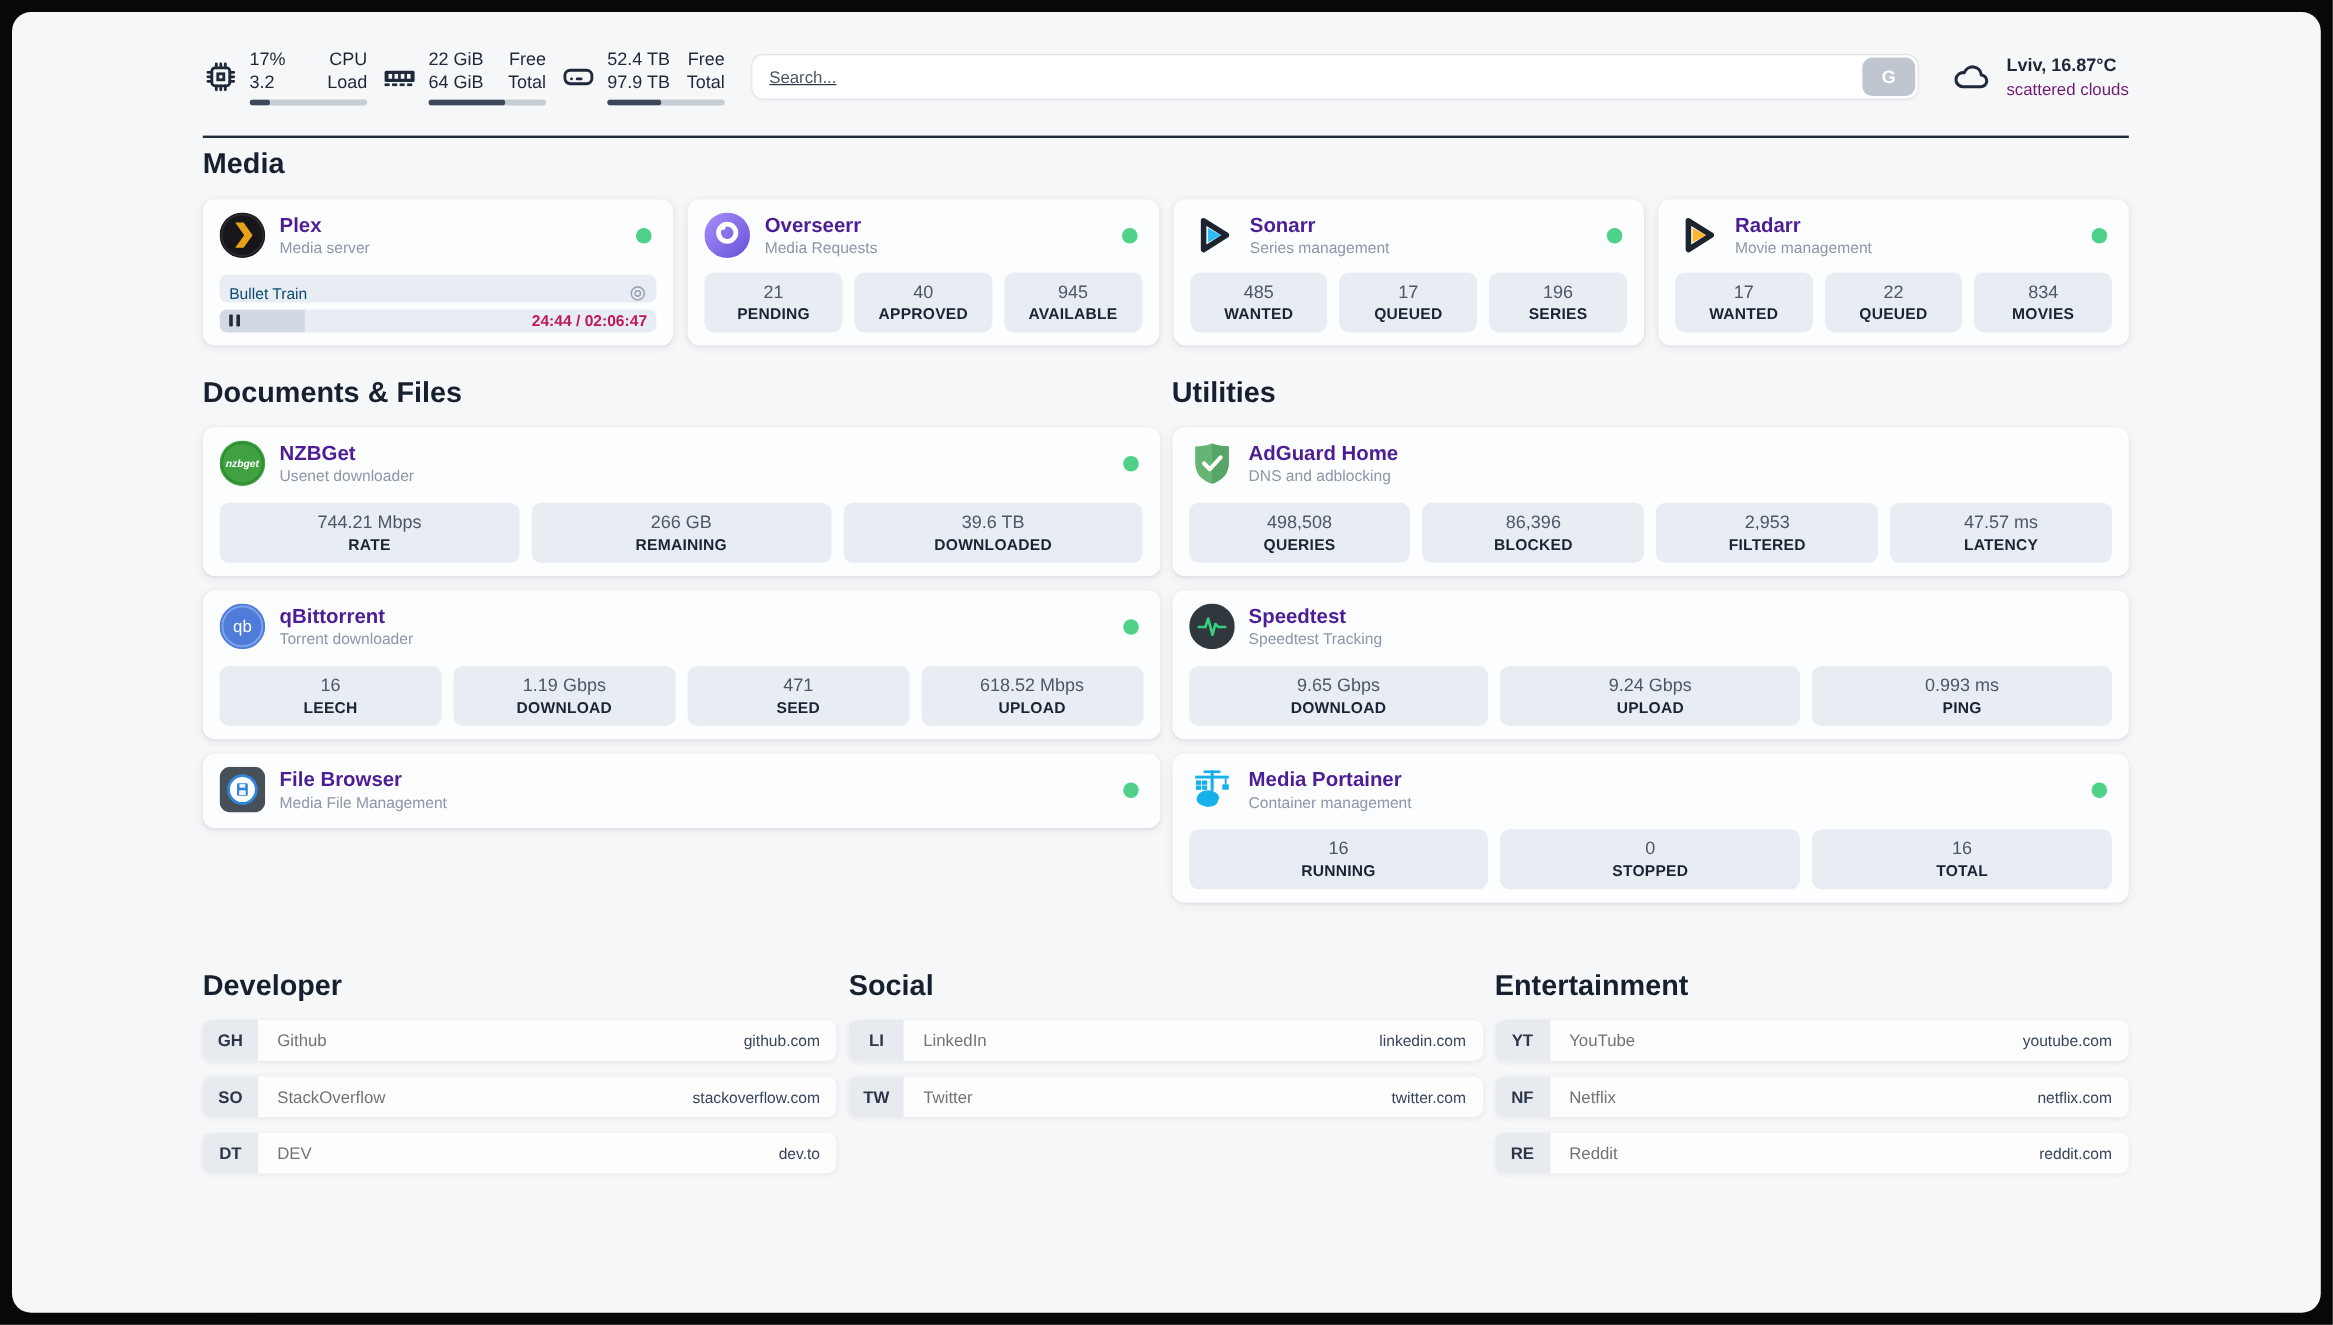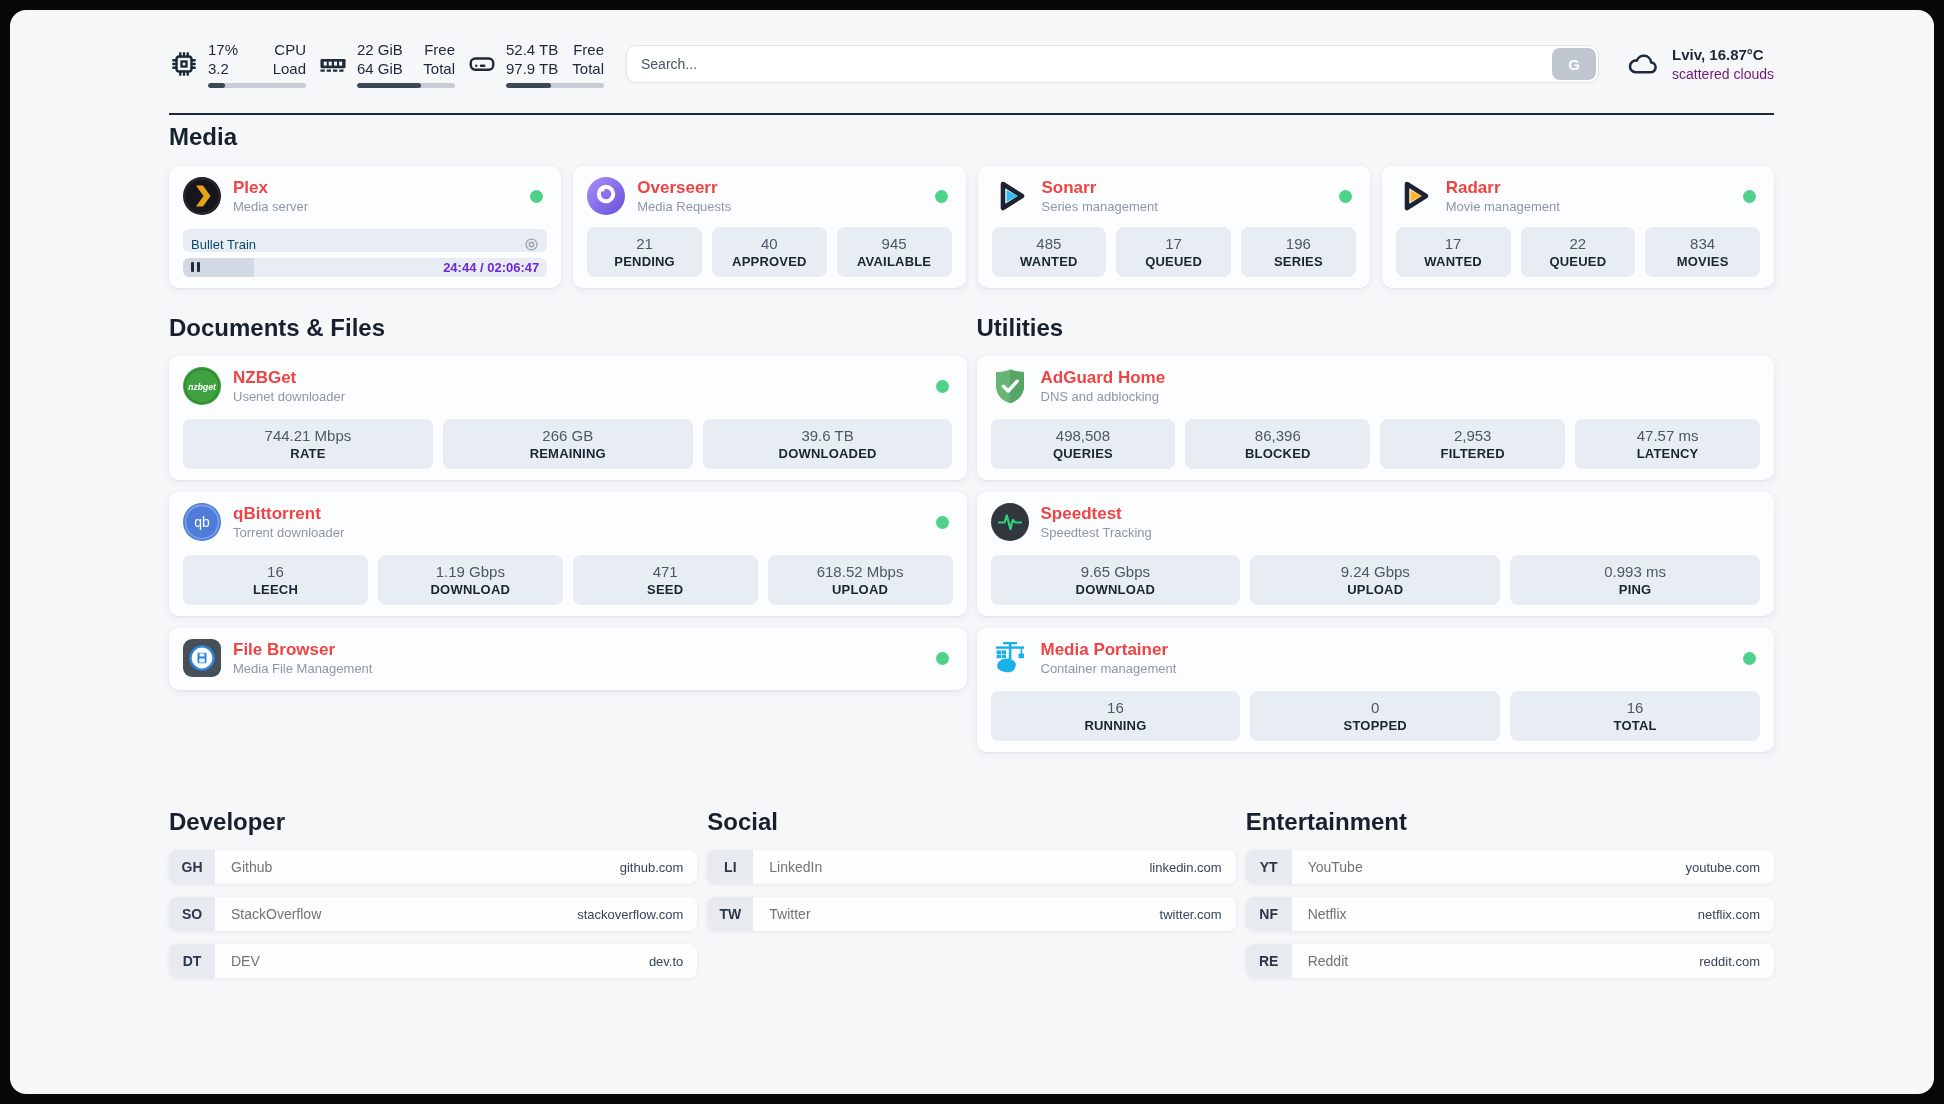--- a/index.html
+++ b/index.html
@@ -14,21 +14,21 @@
   .metric{display:flex;gap:9px;align-items:center;}
   .metric-icon{width:30px;height:30px;flex:0 0 30px;display:flex;align-items:center;justify-content:center;}
   .metric-col{width:98px;}
   .metric-row{display:flex;justify-content:space-between;font-size:15px;line-height:19px;color:#1d2839;}
   .metric-bar{margin-top:5px;height:5px;border-radius:3px;background:#c7cdd5;overflow:hidden;}
   .metric-fill{height:100%;border-radius:3px;background:#3c4758;}
 
   .searchwrap{flex:1;position:relative;margin:0 26px 0 22px;}
   .searchwrap input{width:100%;height:38px;box-sizing:border-box;border:1px solid #e1e5ea;border-radius:10px;
         background:#fff;padding:0 60px 0 14px;font-size:14px;color:#2a3546;outline:none;
-        font-family:"Liberation Sans",sans-serif;box-shadow:0 1px 3px rgba(30,40,70,.04);}
+        font-family:"Liberation Sans",sans-serif;box-shadow:0 1px 3px rgba(30,40,70,.04);text-decoration:underline;}
   .searchwrap input::placeholder{color:#4a5568;opacity:1;}
   .search-btn{position:absolute;right:3px;top:3px;bottom:3px;width:44px;border:none;border-radius:8px;
         background:#bfc6cf;color:#fff;font-size:15px;font-weight:600;display:flex;align-items:center;justify-content:center;cursor:pointer;
         font-family:"Liberation Sans",sans-serif;}
   .weather{display:flex;gap:11px;align-items:center;}
   .weather-l1{font-size:15px;font-weight:600;color:#1d2839;line-height:20px;}
   .weather-l2{font-size:14px;color:#701a75;line-height:18px;}
 
   .divider{margin-top:21px;border:none;border-top:2px solid #202a3a;}
 
@@ -39,40 +39,40 @@
   .media-grid{display:grid;grid-template-columns:repeat(4,1fr);gap:12px;}
 
   .card{background:#fcfdfe;border-radius:10px;box-shadow:0 2px 8px rgba(30,40,70,.07),0 1px 2px rgba(30,40,70,.05);
         padding:11px 14px;box-sizing:border-box;display:flex;flex-direction:column;position:relative;}
   .media-grid .card{height:122px;}
   .card.h-tall{height:124px;}
   .card.h-slim{height:62px;}
 
   .app-head{display:flex;align-items:center;gap:12px;}
   .app-icon{width:38px;height:38px;flex:0 0 38px;display:flex;align-items:center;justify-content:center;}
-  .app-name{font-size:17px;font-weight:600;color:#ef4444;line-height:21px;}
+  .app-name{font-size:17px;font-weight:600;color:#4c1d95;line-height:21px;}
   .app-sub{font-size:13px;color:#8d97a8;line-height:17px;}
   .dot{width:13px;height:13px;border-radius:50%;margin-left:auto;margin-right:4px;flex:0 0 13px;}
 
   .stats{display:flex;gap:10px;margin-top:auto;text-align:right;}
   .stat{flex:1;height:50px;background:#e8edf4;border-radius:8px;display:flex;flex-direction:column;
         align-items:center;justify-content:center;}
   .stat-v{font-size:15px;color:#4d5766;line-height:19px;}
   .stat-l{font-size:13px;font-weight:700;color:#1a2533;line-height:17px;letter-spacing:.2px;}
 
   
   .np-title{margin-top:14px;height:25px;background:#e8edf4;border-radius:6px;display:flex;align-items:flex-end;
         padding:0 8px;font-size:13px;font-weight:500;color:#0c4a6e;}
   .np-title .tgt{margin-left:auto;display:flex;}
   .np-bar{margin-top:6px;height:21px;background:#e8edf4;border-radius:6px;position:relative;display:flex;
         align-items:center;overflow:hidden;}
   .np-fill{position:absolute;left:0;top:0;bottom:0;background:#d3d9e2;border-radius:6px 0 0 6px;}
   .np-pause{display:flex;gap:2.5px;margin-left:8px;position:relative;z-index:1;}
   .np-pause i{width:3px;height:10px;background:#222c3c;border-radius:1px;display:block;}
-  .np-time{margin-left:auto;margin-right:8px;font-size:13px;font-weight:600;color:#6d28d9;position:relative;z-index:1;}
+  .np-time{margin-left:auto;margin-right:8px;font-size:13px;font-weight:600;color:#be185d;position:relative;z-index:1;}
 
   .two-col{margin-top:26px;display:grid;grid-template-columns:1fr 1fr;gap:10px;align-items:start;}
   .col .sec-title{margin-bottom:14px;}
   .col .card{margin-bottom:12px;}
   .col .card:last-child{margin-bottom:0;}
 
   
   .bm-sec{margin-top:56px;display:grid;grid-template-columns:repeat(3,1fr);gap:10px;align-items:start;}
   .bm-col .sec-title{margin-bottom:14px;}
   .bm-row{height:34px;background:#fdfdfe;border-radius:8px;box-shadow:0 1px 4px rgba(30,40,70,.07);

